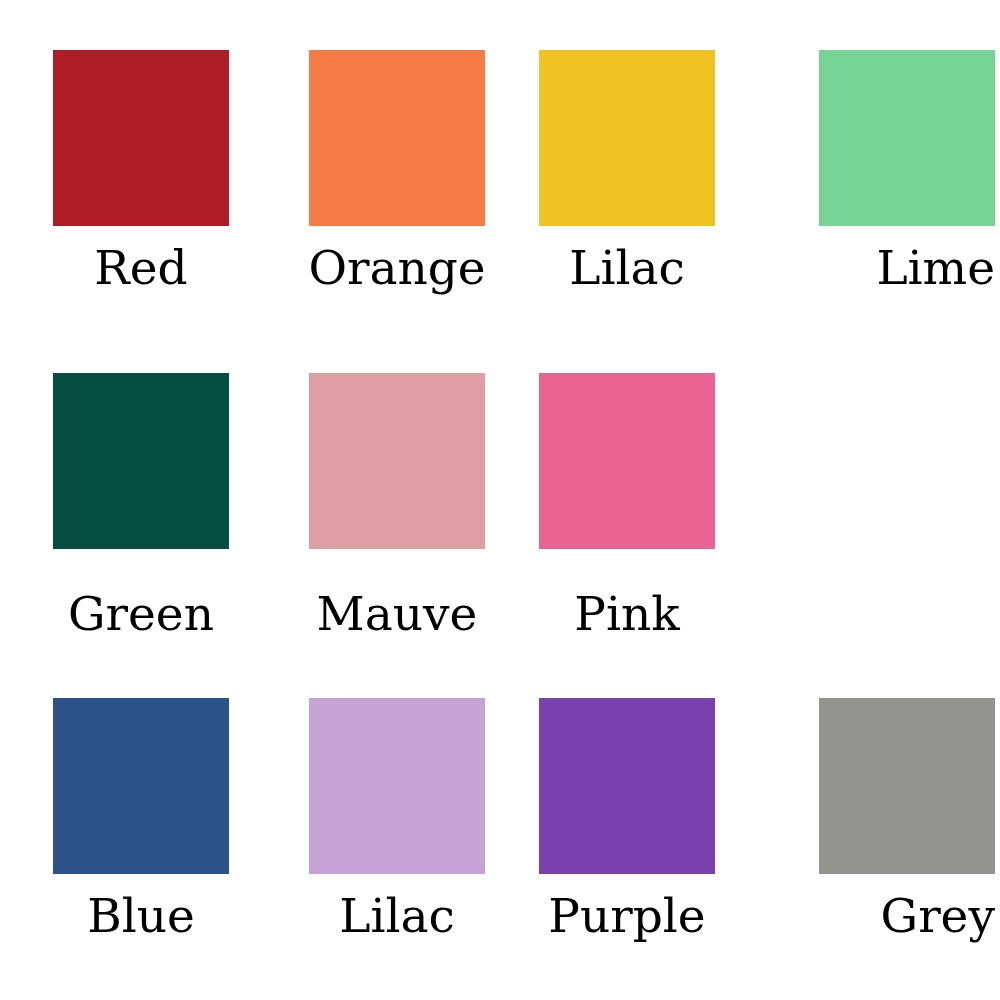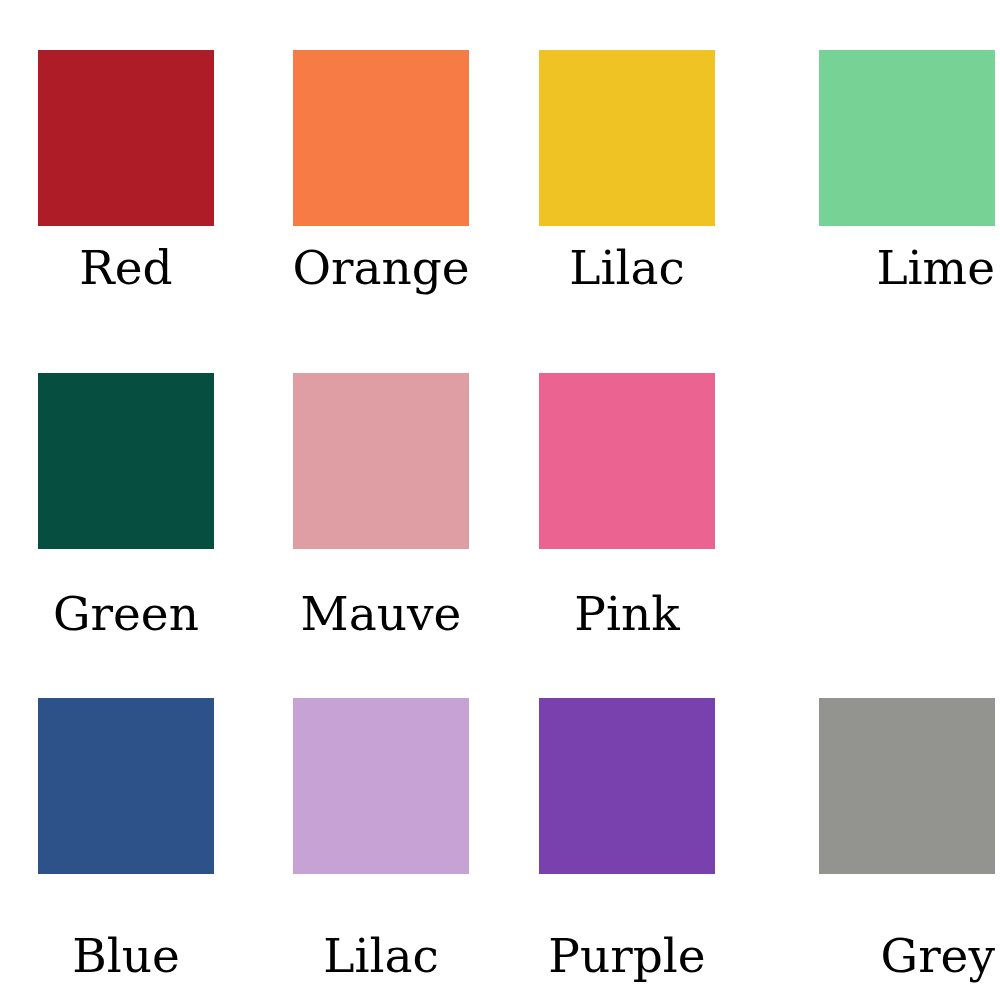--- a/index.html
+++ b/index.html
@@ -41,29 +41,29 @@
     font-family: "DejaVu Serif", "Liberation Serif", serif;
     font-size: 47px;
     font-weight: 400;
     line-height: 1.0;
     color: #000000;
     white-space: nowrap;
     text-align: center;
   }
 
   
-  .col-0 { left: 3px; }
-  .col-1 { left: 258px; }
+  .col-0 { left: 18px; }
+  .col-1 { left: 274px; }
   .col-2 { left: 504px; }
   .col-3 { left: 749px; align-items: flex-end; }
 
   
   .row-0 { top: 50px; }
   .row-1 { top: 373px; gap: 23px; }
-  .row-2 { top: 698px; gap: 40px; }
+  .row-2 { top: 698px; }
 </style>
 </head>
 <body style="background: rgb(255, 255, 255);">
 
 <div id="palette-grid" style="background: rgb(255, 255, 255);">
     <div class="swatch-cell col-0 row-0">
       <div class="swatch-chip" title="#AE1C28" style="background-color: rgb(174, 28, 40);"></div>
       <div class="swatch-label">Red</div>
     </div>
     <div class="swatch-cell col-1 row-0">

